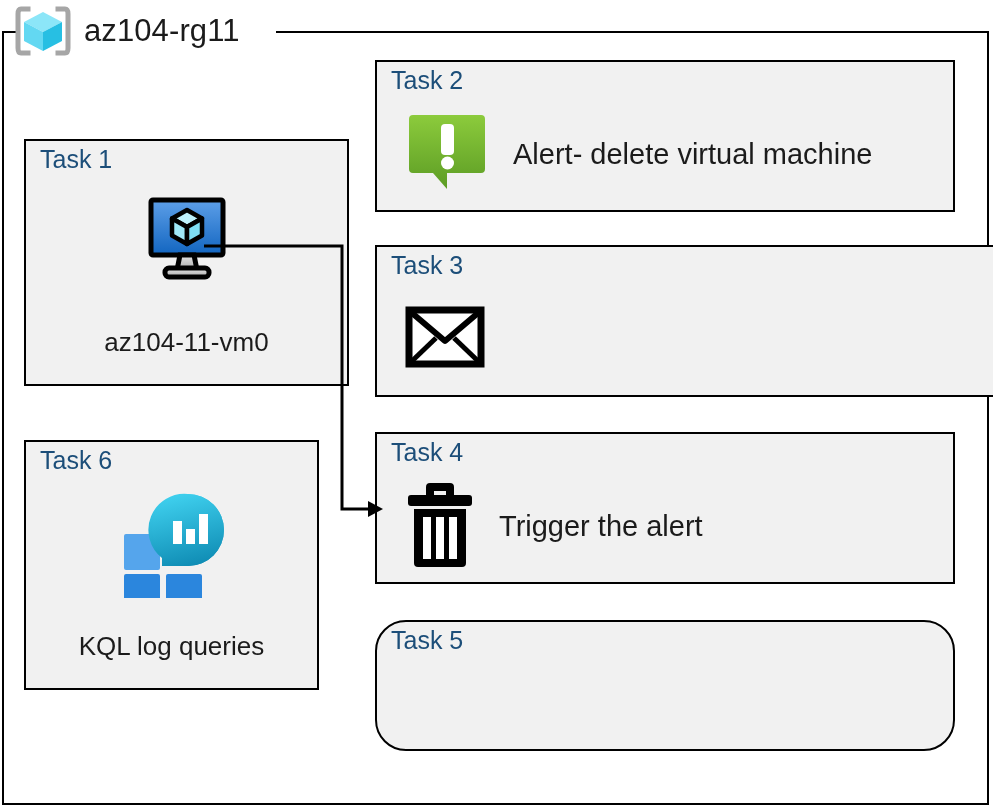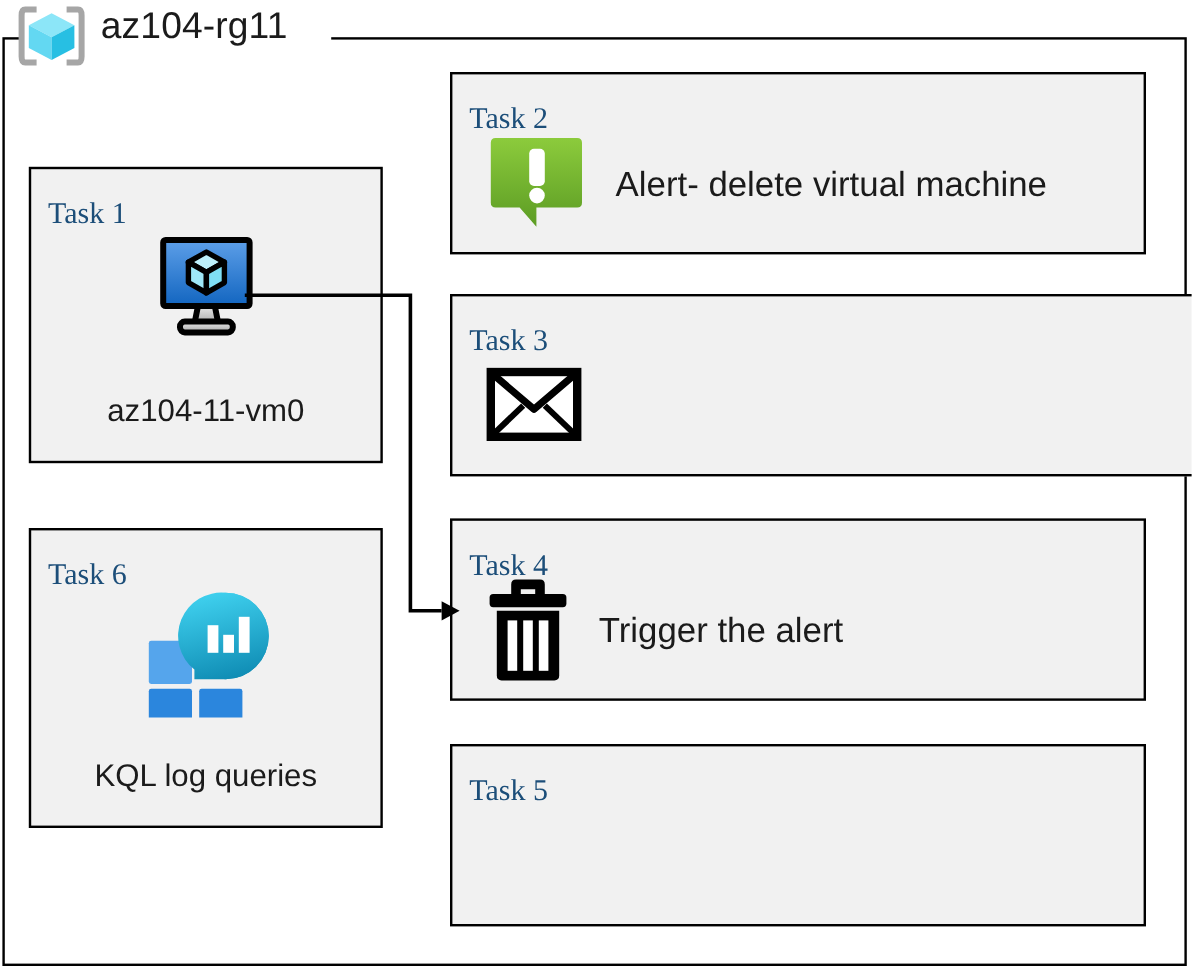--- a/index.html
+++ b/index.html
@@ -42,20 +42,21 @@
     height: 16px;
     background: #ffffff;
   }
 
   .rg-header {
     position: absolute;
     left: 12px;
     top: 4px;
     height: 54px;
     display: flex;
+    align-items: center;
     gap: 10px;
   }
   .rg-icon {
     width: 62px;
     height: 52px;
     position: relative;
     flex: 0 0 auto;
   }
   .rg-name {
     font-size: 31px;
@@ -68,25 +69,24 @@
   
   .task-box {
     position: absolute;
     box-sizing: border-box;
     background: #f1f1f1;
     border: 2px solid #000000;
   }
   .task-label {
     position: absolute;
     left: 14px;
-    top: 24px;
+    top: 4px;
     font-size: 25px;
     color: #1c4e79;
     white-space: nowrap;
-    font-family: Liberation Serif, serif;
   }
 
   
   .box-left .task-icon-wrap {
     position: absolute;
     left: 0;
     right: 0;
     top: 55px;
     display: flex;
     justify-content: center;
@@ -145,21 +145,21 @@
         <g>
           <polygon points="31,7 50,17 31,27 12,17" fill="#8ce6f8"></polygon>
           <polygon points="12,17 31,27 31,46 12,36" fill="#63d8f2"></polygon>
           <polygon points="50,17 50,36 31,46 31,27" fill="#27bfe3"></polygon>
         </g>
       </svg>
     </div>
     <div class="rg-name">az104-rg11</div>
   </div>
 
-  <div class="task-box box-left" style="left:24px; top:139px; width:295px; height:247px;">
+  <div class="task-box box-left" style="left:24px; top:139px; width:325px; height:247px;">
     <div class="task-label">Task 1</div>
     <div class="task-icon-wrap">
       <span class="icon-slot">
         <svg width="100" height="88" viewBox="0 0 100 88" xmlns="http://www.w3.org/2000/svg">
           <defs>
             <linearGradient id="vmScreen" x1="0" y1="0" x2="0" y2="1">
               <stop offset="0%" stop-color="#5d9fe8"></stop>
               <stop offset="100%" stop-color="#1265c0"></stop>
             </linearGradient>
             <linearGradient id="vmStand" x1="0" y1="0" x2="0" y2="1">
@@ -261,21 +261,21 @@
 
           <rect x="18" y="38" width="8" height="42" fill="#ffffff"></rect>
           <rect x="31" y="38" width="8" height="42" fill="#ffffff"></rect>
           <rect x="44" y="38" width="8" height="42" fill="#ffffff"></rect>
         </svg>
       </span>
       <span class="task-caption">Trigger the alert</span>
     </div>
   </div>
 
-  <div class="task-box box-right" style="left:375px; top:620px; width:580px; height:152px;">
+  <div class="task-box box-right" style="left:375px; top:620px; width:580px; height:131px;border-radius:31px;">
     <div class="task-label">Task 5</div>
   </div>
 
   <svg class="connector" width="993" height="811">
     <path d="M204 246 L342 246 L342 509 L368 509" fill="none" stroke="#000000" stroke-width="3"></path>
     <polygon points="368,501 368,517 383,509" fill="#000000"></polygon>
   </svg>
 
 </div>
 

